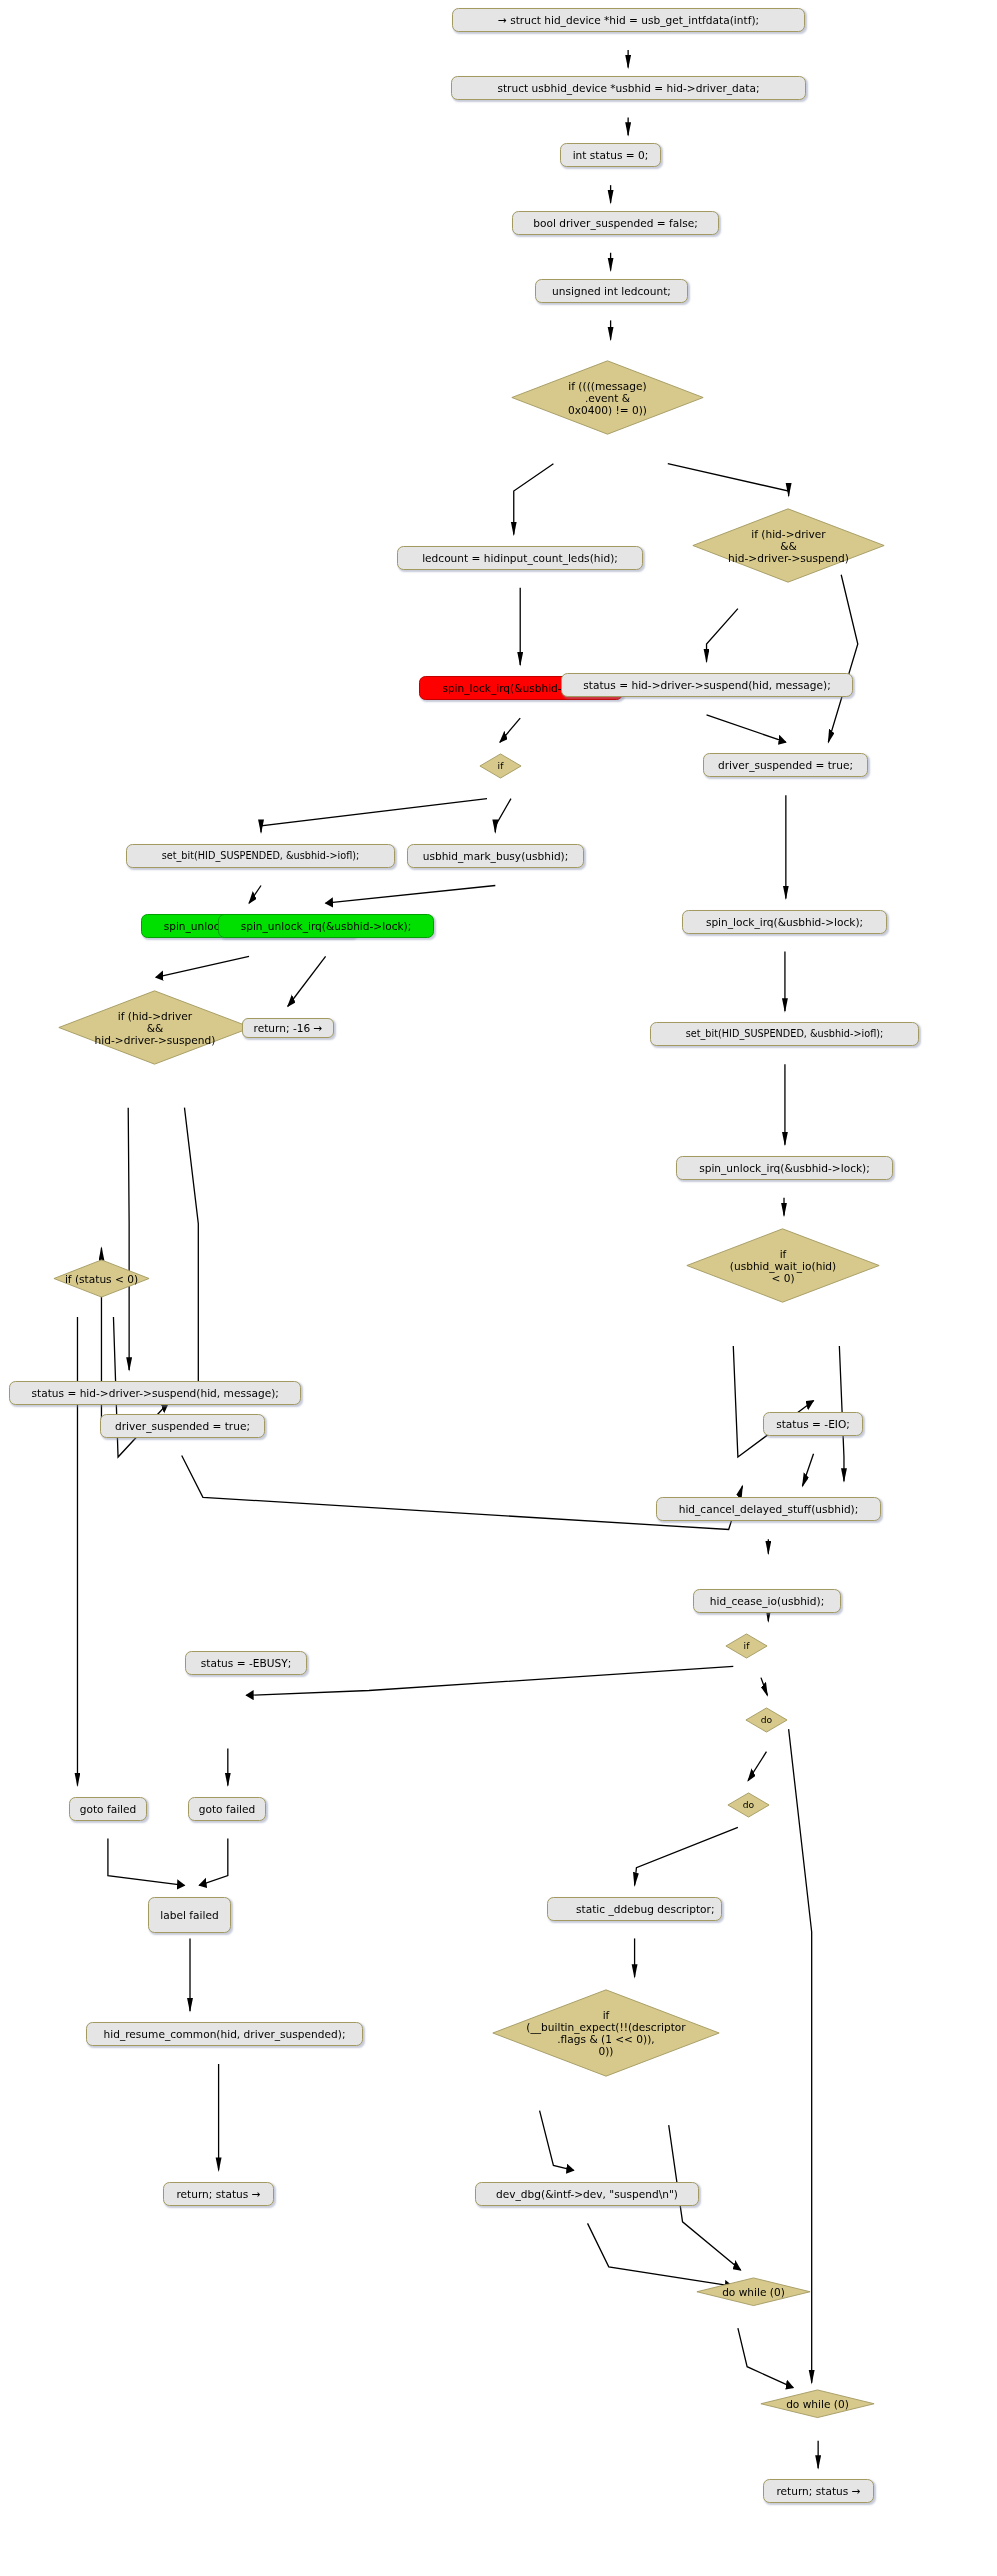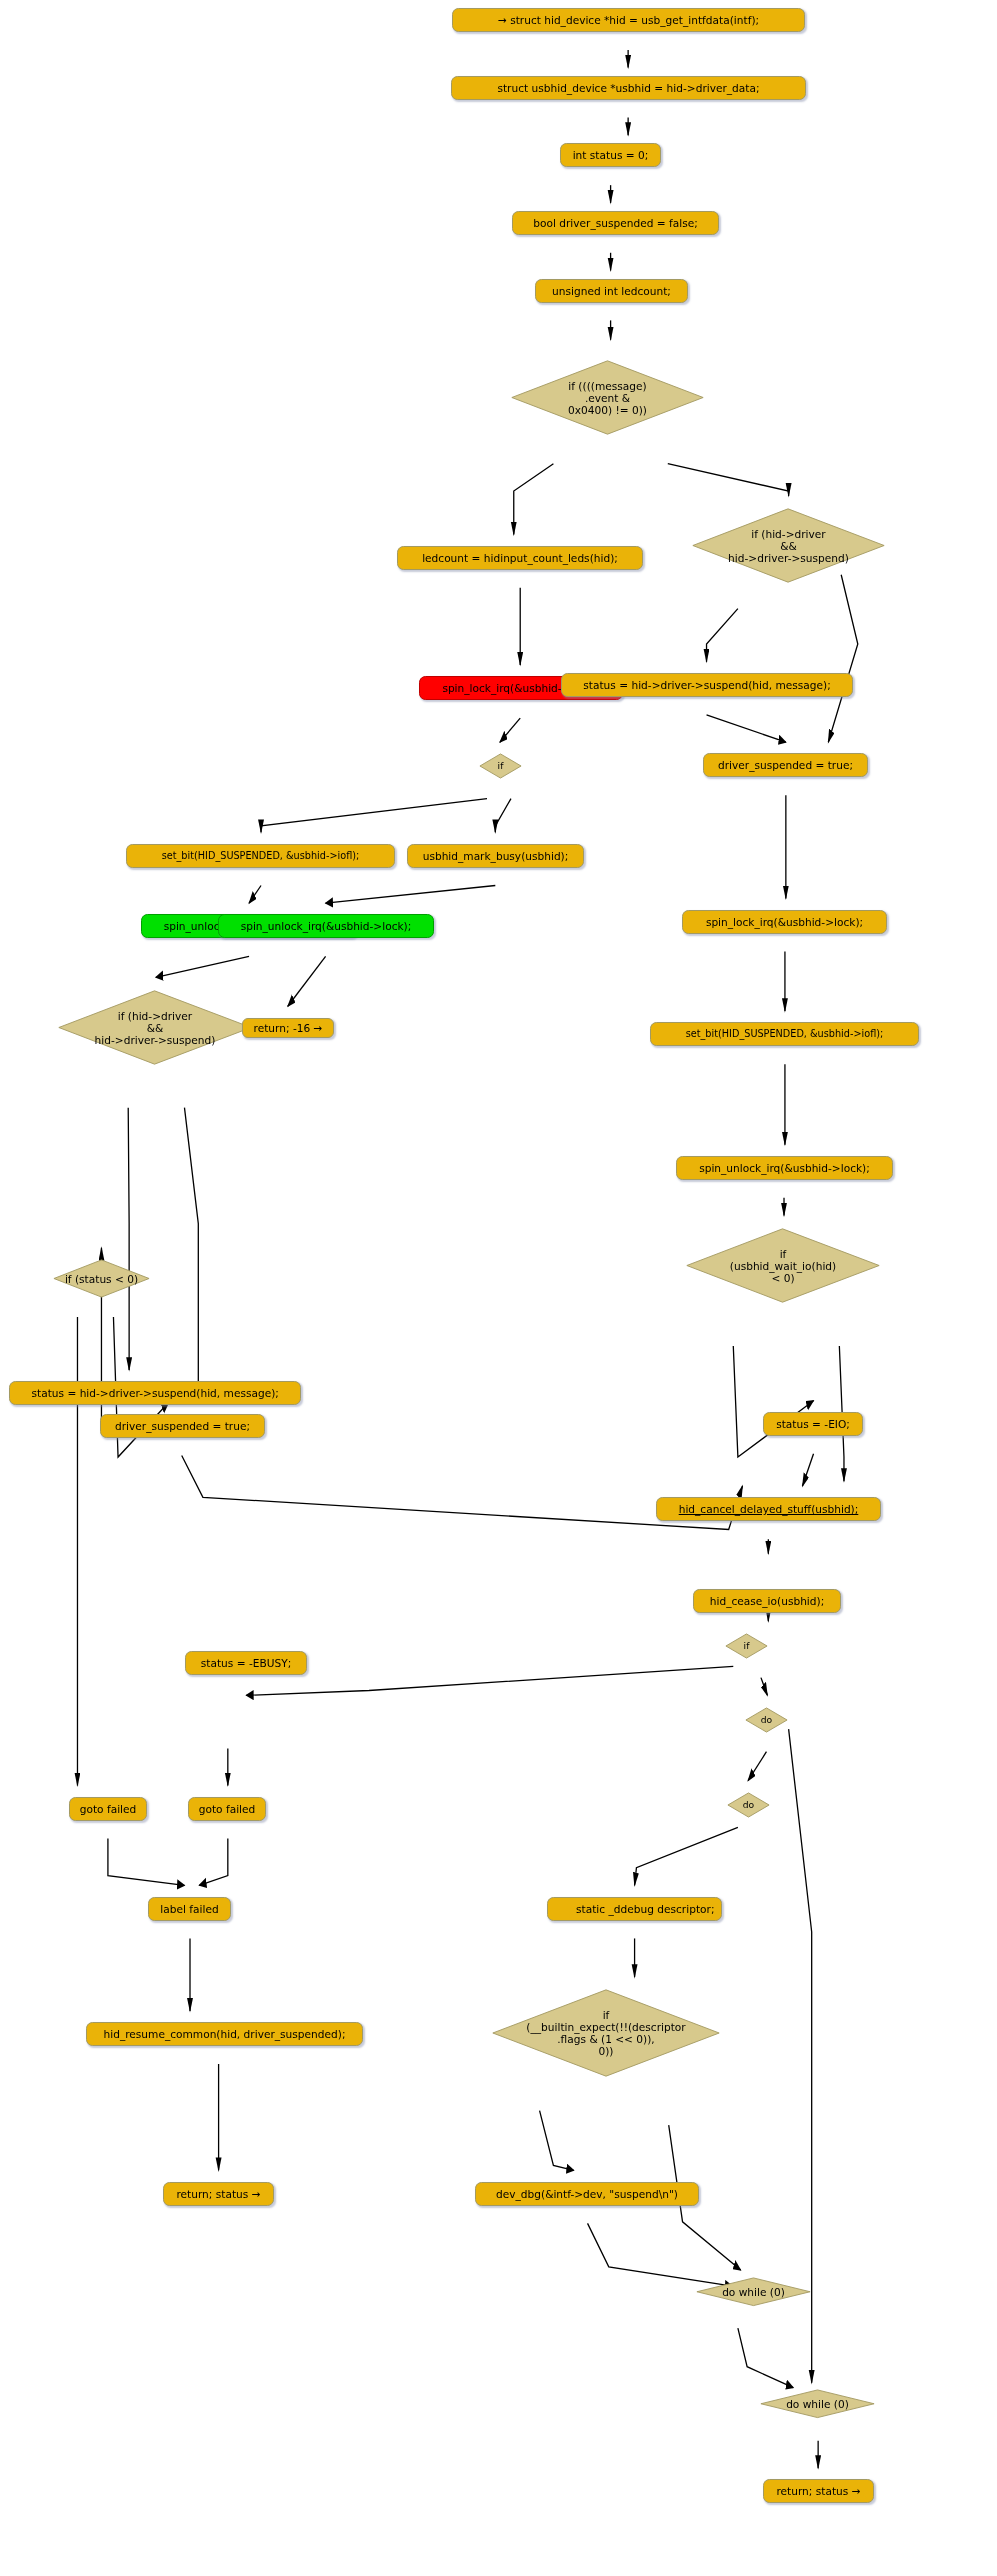--- a/index.html
+++ b/index.html
@@ -14,21 +14,21 @@
     color:#000000;
     font-size:10.6px;
     line-height:12px;
     white-space:pre;
     z-index:3;
   }
   .rect{
     background:#D6C playerNameColorPlaceholder;
   }
   .rect{
-    background:#eab308;
+    background:#e5e5e5;
     border:0.9px solid #A39A62;
     border-radius:6.5px;
     box-shadow:1.8px 1.8px 1.8px rgba(130,140,170,0.45);
     padding:2.8px 6.5px;
   }
   .rect.red{
     background:#FF0000;
     border:0.9px solid #C00000;
   }
   .rect.green{
@@ -213,21 +213,21 @@
 
   <div class="node diamond" style="left: 53px; top: 1259px; width: 97px; height: 39px;">
     <svg class="dsvg" viewBox="0 0 105 42" preserveAspectRatio="none">
         <polygon points="52.5,1 104,21 52.5,41 1,21" fill="#D7C98C" stroke="#A39A62" stroke-width="1"></polygon>
       </svg>
     <span class="dlabel">if (status &lt; 0)</span>
   </div>
 
   <div class="node rect" style="left: 763px; top: 1412px; width: 100px; height: 24px;">status = -EIO;</div>
   <div class="node rect" style="left: 100px; top: 1414px; width: 165px; height: 24px;">driver_suspended = true;</div>
-  <div class="node rect" style="left: 656px; top: 1497px; width: 225px; height: 24px; text-decoration: underline;">hid_cancel_delayed_stuff(usbhid);</div>
+  <div class="node rect" style="left: 656px; top: 1497px; width: 225px; height: 24px;">hid_cancel_delayed_stuff(usbhid);</div>
   <div class="node rect" style="left: 693px; top: 1565px; width: 148px; height: 24px; margin-top: 24px;">hid_cease_io(usbhid);</div>
 
   <div class="node diamond" style="left: 725px; top: 1633px; width: 43px; height: 26px; font-size: 9.2px;">
     <svg class="dsvg" viewBox="0 0 47 28" preserveAspectRatio="none">
         <polygon points="23.5,1 46,14 23.5,27 1,14" fill="#D7C98C" stroke="#A39A62" stroke-width="1"></polygon>
       </svg>
     <span class="dlabel">if</span>
   </div>
 
   <div class="node rect" style="left: 185px; top: 1651px; width: 122px; height: 24px;">status = -EBUSY;</div>
@@ -242,21 +242,21 @@
   <div class="node rect" style="left: 69px; top: 1797px; width: 78px; height: 24px;">goto failed</div>
   <div class="node rect" style="left: 188px; top: 1797px; width: 78px; height: 24px;">goto failed</div>
 
   <div class="node diamond" style="left: 727px; top: 1792px; width: 43px; height: 26px; font-size: 9.2px;">
     <svg class="dsvg" viewBox="0 0 47 28" preserveAspectRatio="none">
         <polygon points="23.5,1 46,14 23.5,27 1,14" fill="#D7C98C" stroke="#A39A62" stroke-width="1"></polygon>
       </svg>
     <span class="dlabel">do</span>
   </div>
 
-  <div class="node rect" style="left: 148px; top: 1897px; width: 83px; height: 24px;">label failed</div>
+  <div class="node rect" style="left: 148px; top: 1897px; width: 83px; height: 36px;">label failed</div>
   <div class="node rect" style="left: 547px; top: 1897px; width: 175px; height: 24px; padding-left: 28px;">static _ddebug descriptor;</div>
   <div class="node rect" style="left: 86px; top: 2022px; width: 277px; height: 24px;">hid_resume_common(hid, driver_suspended);</div>
 
   <div class="node diamond" style="left: 491px; top: 1988px; width: 230px; height: 90px;">
     <svg class="dsvg" viewBox="0 0 250 98" preserveAspectRatio="none">
         <polygon points="125,2 248,49 125,96 2,49" fill="#D7C98C" stroke="#A39A62" stroke-width="1"></polygon>
       </svg>
     <span class="dlabel">if
 (__builtin_expect(!!(descriptor
 .flags &amp; (1 &lt;&lt; 0)),

